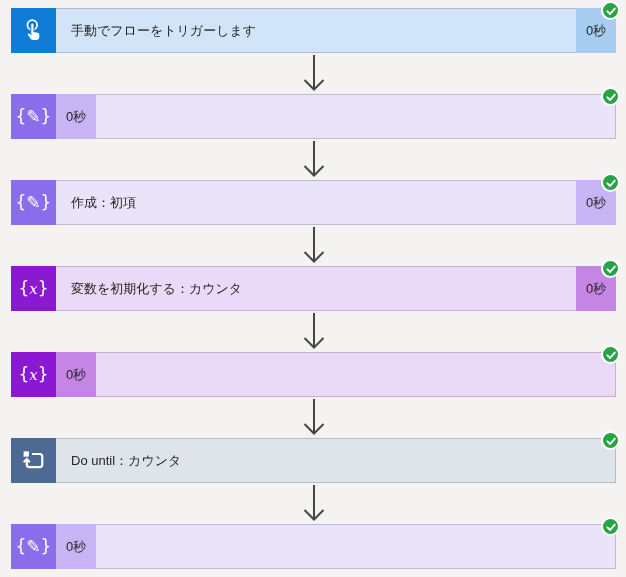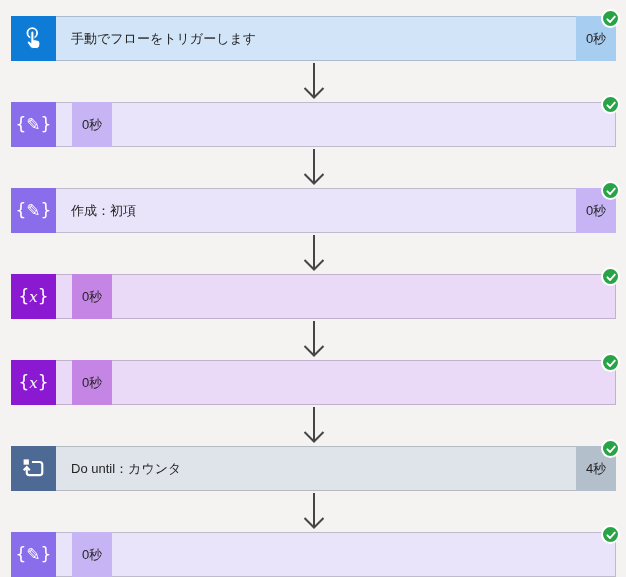--- a/index.html
+++ b/index.html
@@ -10,21 +10,21 @@
   }
   html,body{margin:0;padding:0;}
   body{
     width:626px;height:577px;
     background:var(--page-bg);
     font-family:"Liberation Sans","DejaVu Sans",sans-serif;
     overflow:hidden;
   }
   .canvas{
     position:relative;width:626px;height:577px;
-    box-sizing:border-box;padding-top:16px;overflow:hidden;
+    box-sizing:border-box;padding-top:8px;overflow:hidden;
   }
   .col{width:605px;margin-left:11px;}
   .step{
     position:relative;display:flex;align-items:stretch;
     height:45px;box-sizing:border-box;
     background:var(--body-bg);
     border:1px solid rgba(0,0,0,0.18);
     cursor:pointer;
   }
   .icon-box{
@@ -42,21 +42,21 @@
   }
   .label{
     flex:1;display:flex;align-items:center;
     padding-left:15px;font-size:13px;color:var(--text-color);
     white-space:nowrap;overflow:hidden;
   }
   .duration{
     flex:0 0 40px;background:var(--duration-bg);
     display:flex;align-items:center;justify-content:center;
     font-size:13px;color:var(--text-color);
-    margin:-1px -1px -1px 16px;
+    margin:-1px -1px -1px 0;
   }
   .status{
     position:absolute;top:-8px;right:-5px;
     width:19px;height:19px;border-radius:50%;
     background:var(--check-color);
     border:2px solid #ffffff;box-sizing:border-box;
     display:flex;align-items:center;justify-content:center;
     z-index:2;
   }
   .arrow{
@@ -139,20 +139,21 @@
     </div>
   </div>
 
   <div class="step-wrap">
     <div class="step" style="--icon-bg: #8c19d2; --body-bg: #ead9f7; --duration-bg: #c585e4;">
       <div class="icon-box">
 
         <span class="glyph"><span>{</span><i>x</i><span>}</span></span>
 
       </div>
+      <div class="label">変数を初期化する：カウンタ</div>
       <div class="duration">0秒</div>
       <div class="status">
         <svg viewBox="0 0 14 14" width="14" height="14" aria-hidden="true">
           <path d="M3.4 7.3 L6.1 10 L10.8 4.6" fill="none" stroke="#ffffff" stroke-width="1.9" stroke-linecap="round" stroke-linejoin="round"></path>
         </svg>
       </div>
     </div>
     <div class="arrow">
       <svg width="26" height="41" viewBox="0 0 26 41" aria-hidden="true">
         <path d="M13 2 V36" fill="none" stroke="var(--arrow-color)" stroke-width="2"></path>
@@ -187,21 +188,20 @@
     <div class="step" style="--icon-bg: #4d6a95; --body-bg: #dfe4eb; --duration-bg: #b4bfcc;">
       <div class="icon-box">
 
         <svg viewBox="0 0 24 24" width="27" height="27" aria-hidden="true">
           <rect x="3.2" y="3.9" width="4.7" height="4.7" fill="#ffffff"></rect>
           <path d="M10.6 6.2 H17.4 a2.4 2.4 0 0 1 2.4 2.4 V15.5 a2.4 2.4 0 0 1 -2.4 2.4 H8.4 a2.4 2.4 0 0 1 -2.4 -2.4 V11.4" fill="none" stroke="#ffffff" stroke-width="1.9"></path>
           <path d="M3.3 13.5 L6 10.7 L8.7 13.5" fill="none" stroke="#ffffff" stroke-width="1.9"></path>
         </svg>
       </div>
       <div class="label">Do until：カウンタ</div>
-      <div class="duration">4秒</div>
       <div class="status">
         <svg viewBox="0 0 14 14" width="14" height="14" aria-hidden="true">
           <path d="M3.4 7.3 L6.1 10 L10.8 4.6" fill="none" stroke="#ffffff" stroke-width="1.9" stroke-linecap="round" stroke-linejoin="round"></path>
         </svg>
       </div>
     </div>
     <div class="arrow">
       <svg width="26" height="41" viewBox="0 0 26 41" aria-hidden="true">
         <path d="M13 2 V36" fill="none" stroke="var(--arrow-color)" stroke-width="2"></path>
         <path d="M3.5 27 L13 36.5 L22.5 27" fill="none" stroke="var(--arrow-color)" stroke-width="2"></path>

